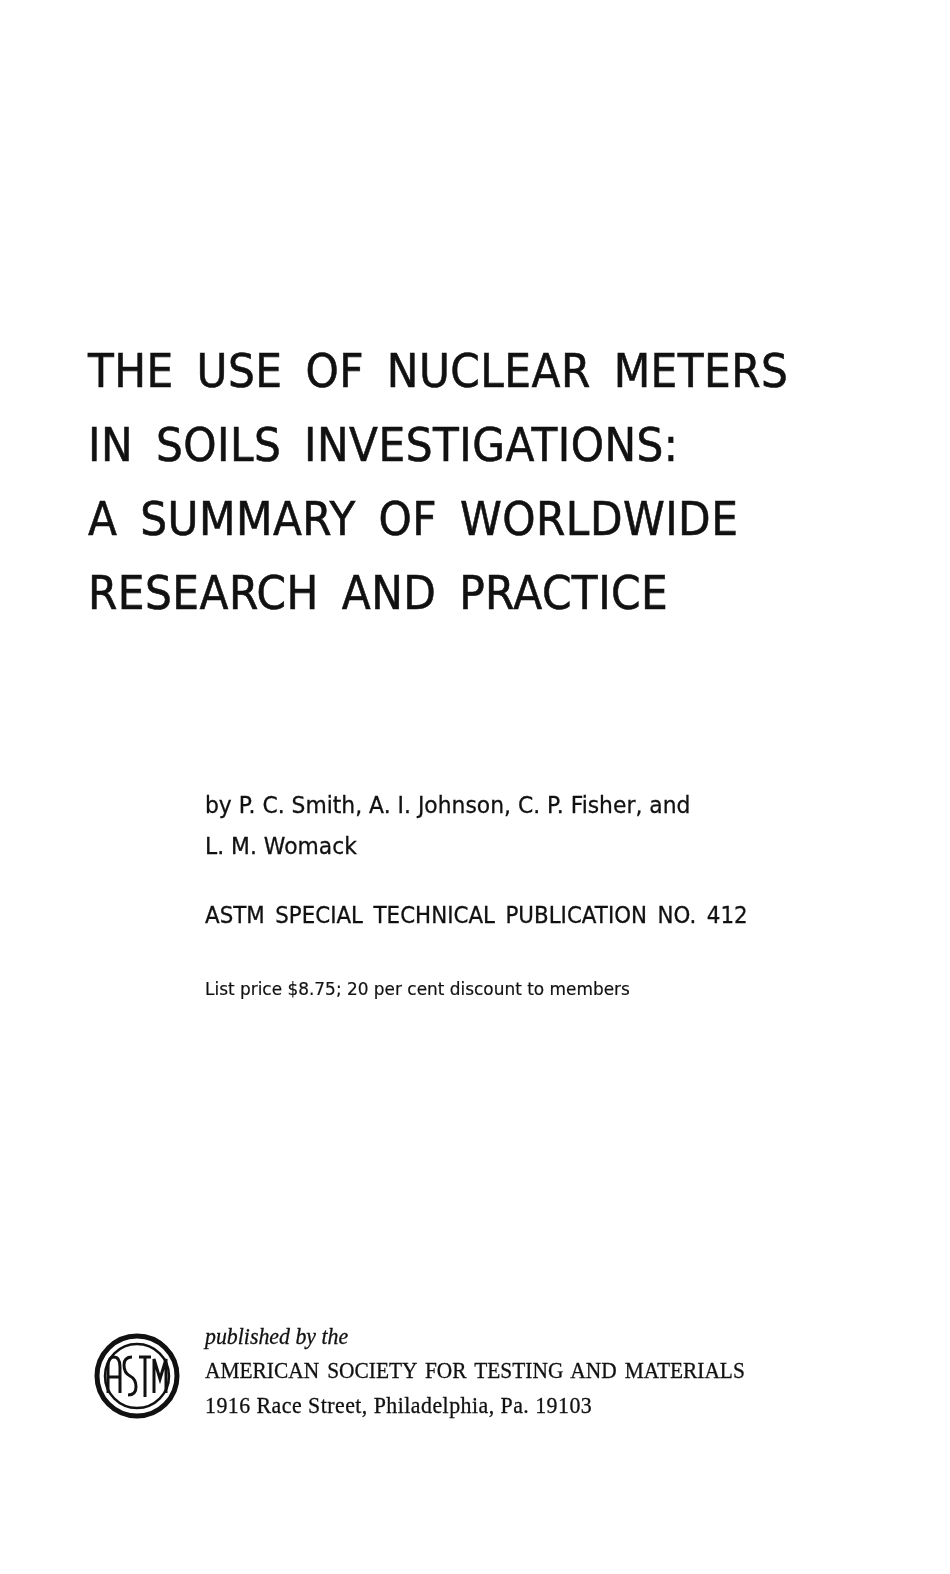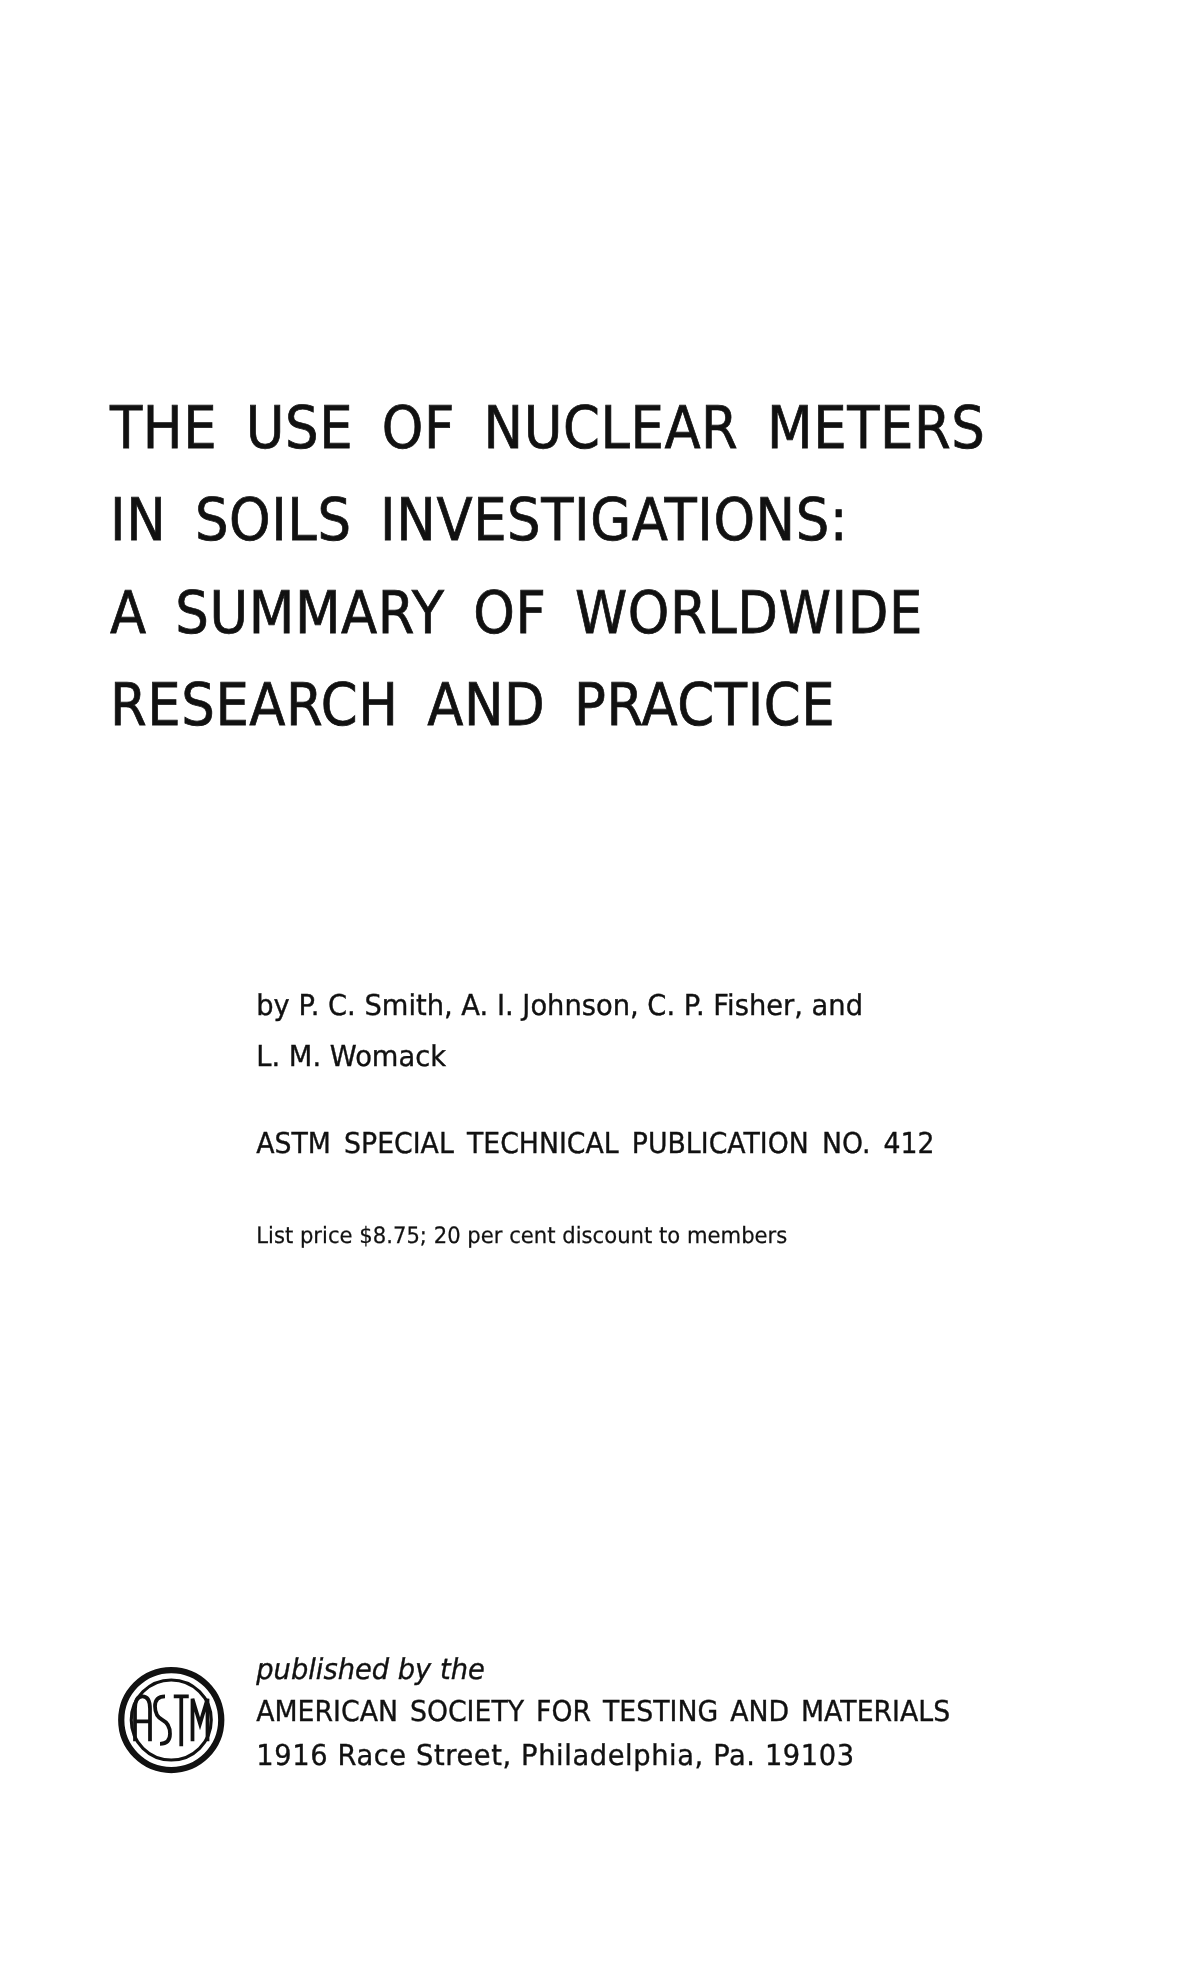--- a/index.html
+++ b/index.html
@@ -11,21 +11,21 @@
       width: 950px;
       height: 1574px;
       position: relative;
       overflow: hidden;
       color: #111111;
       font-family: "DejaVu Sans", sans-serif;
     }
     .title-block {
       position: absolute;
       left: 88px;
-      top: 306px;
+      top: 334px;
       width: 800px;
     }
     .title-line {
       font-family: "DejaVu Sans", sans-serif;
       font-size: 47px;
       line-height: 74px;
       letter-spacing: 0.5px;
       word-spacing: 10px;
       transform: scaleX(0.9);
       transform-origin: left center;
@@ -72,20 +72,21 @@
       left: 94px;
       top: 1333px;
       width: 86px;
       height: 86px;
     }
     .publisher {
       position: absolute;
       left: 205px;
       top: 1320px;
       white-space: nowrap;
+      font-family: Liberation Serif, serif;
     }
     .published-by {
       font-size: 23px;
       line-height: 33px;
       font-style: italic;
       transform: scaleX(0.95);
       transform-origin: left top;
       -webkit-text-stroke: 0.3px #111;
     }
     .society {

